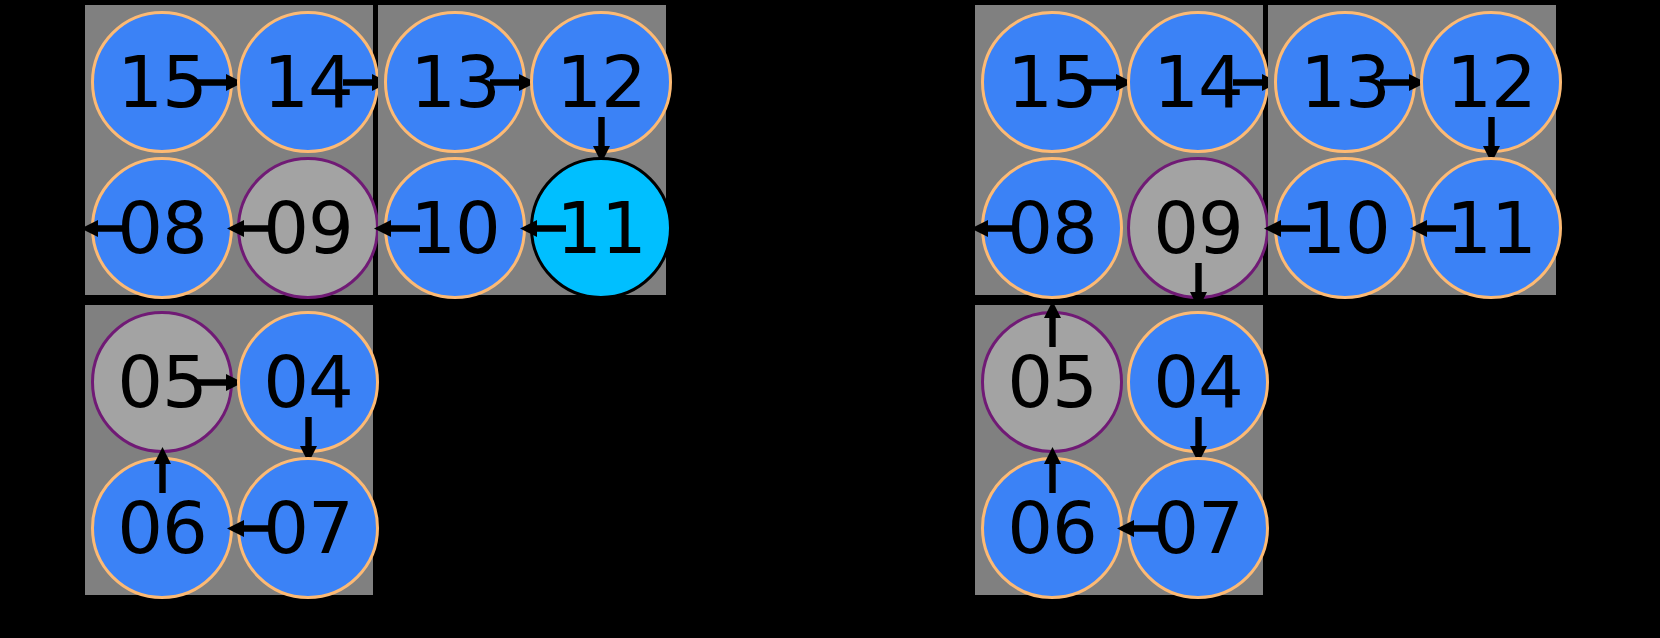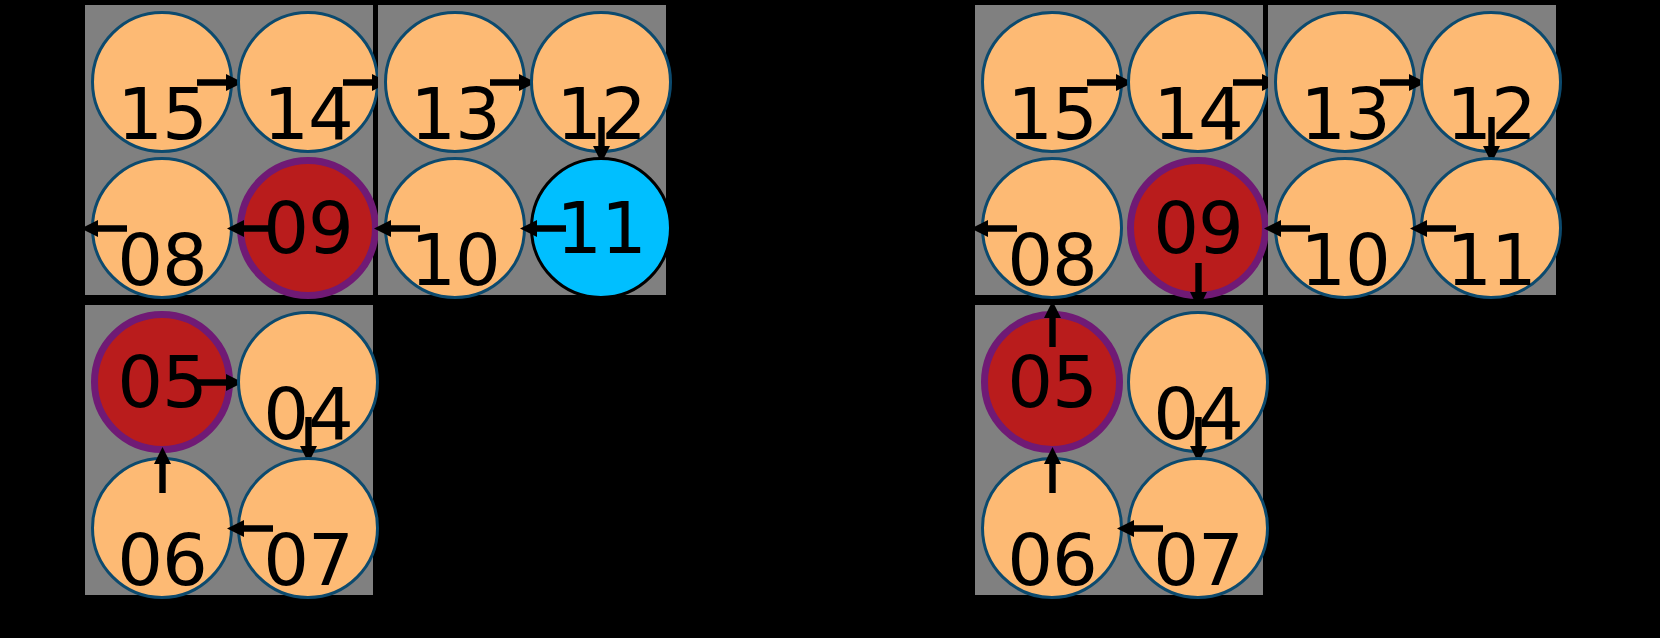--- a/index.html
+++ b/index.html
@@ -30,28 +30,27 @@
   .node {
     position: absolute;
     border-radius: 50%;
     box-sizing: border-box;
     display: flex;
     align-items: center;
     justify-content: center;
   }
 
   .node.plain {
-    background: #fdba74;
-    border: 3px solid #0c4a6e;
-    align-items: flex-end;
+    background: #3b82f6;
+    border: 3px solid #fdba74;
   }
 
   .node.orange {
-    background: #b91c1c;
-    border: 7px solid #701a75;
+    background: #a3a3a3;
+    border: 3px solid #701a75;
   }
 
   .node.cyan {
     background: #00BFFF;
     border: 3px solid #000000;
   }
 
   .node-label {
     font-size: 72px;
     line-height: 1;

